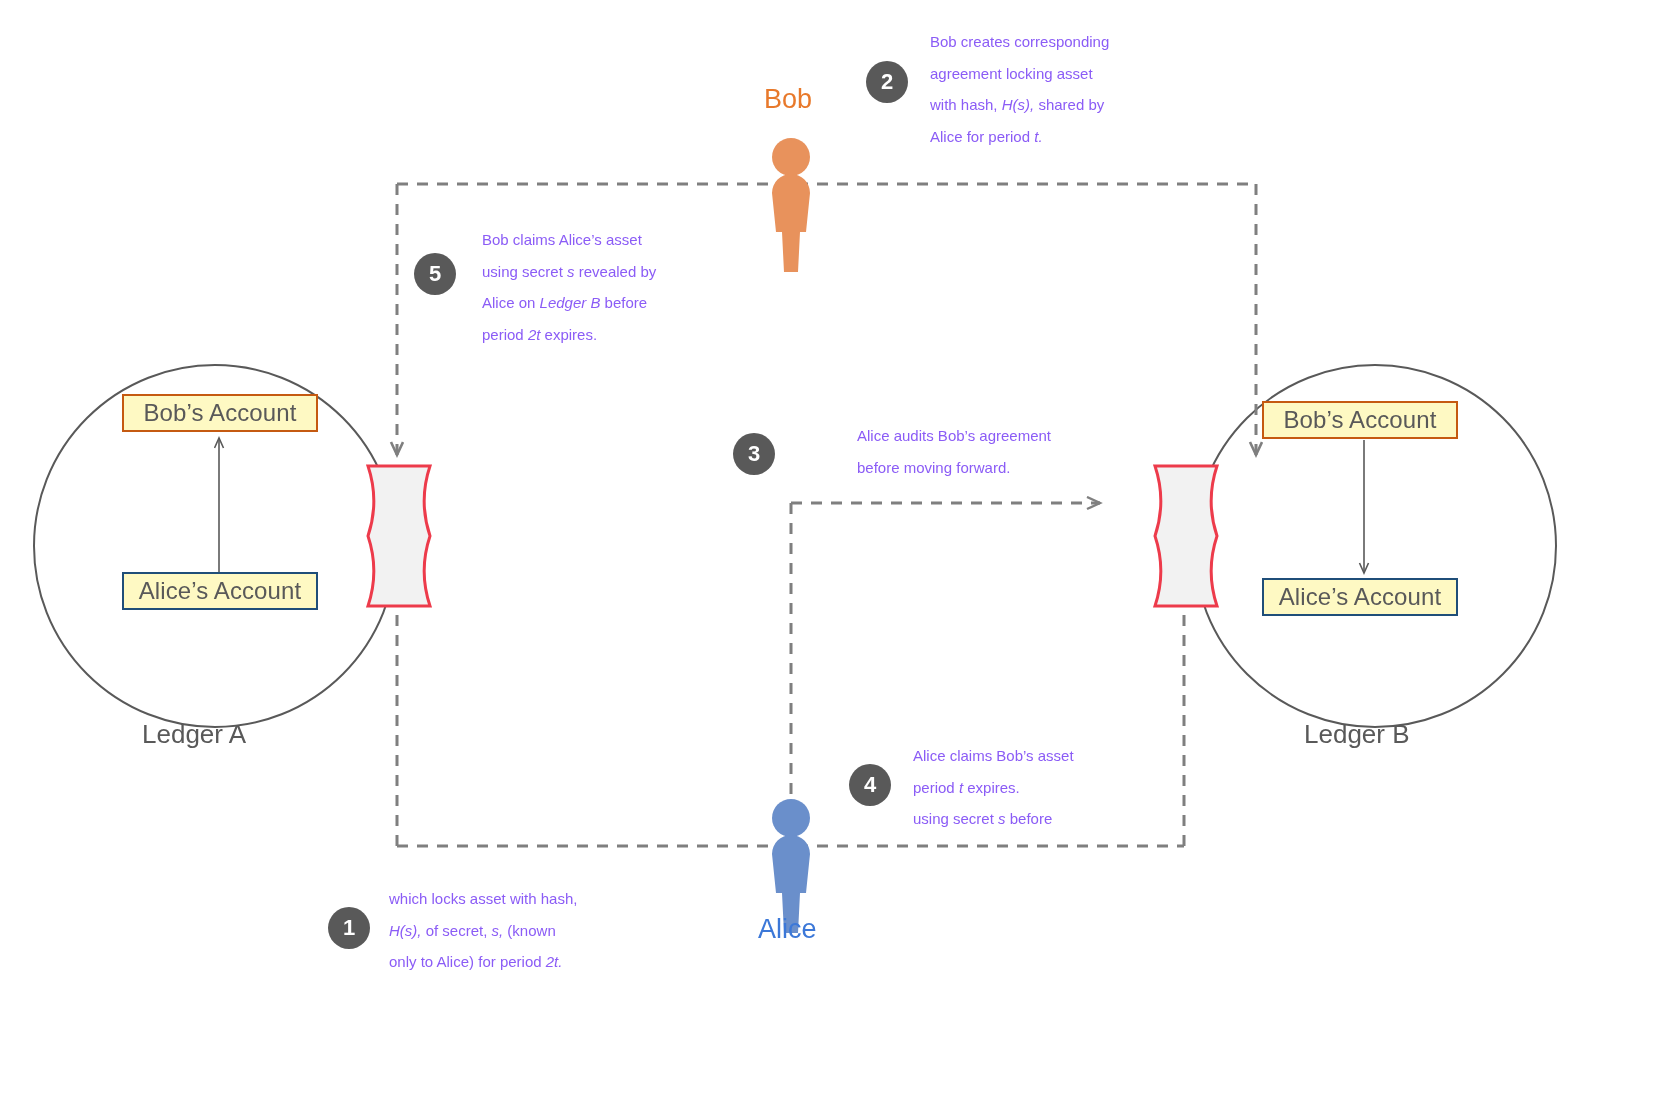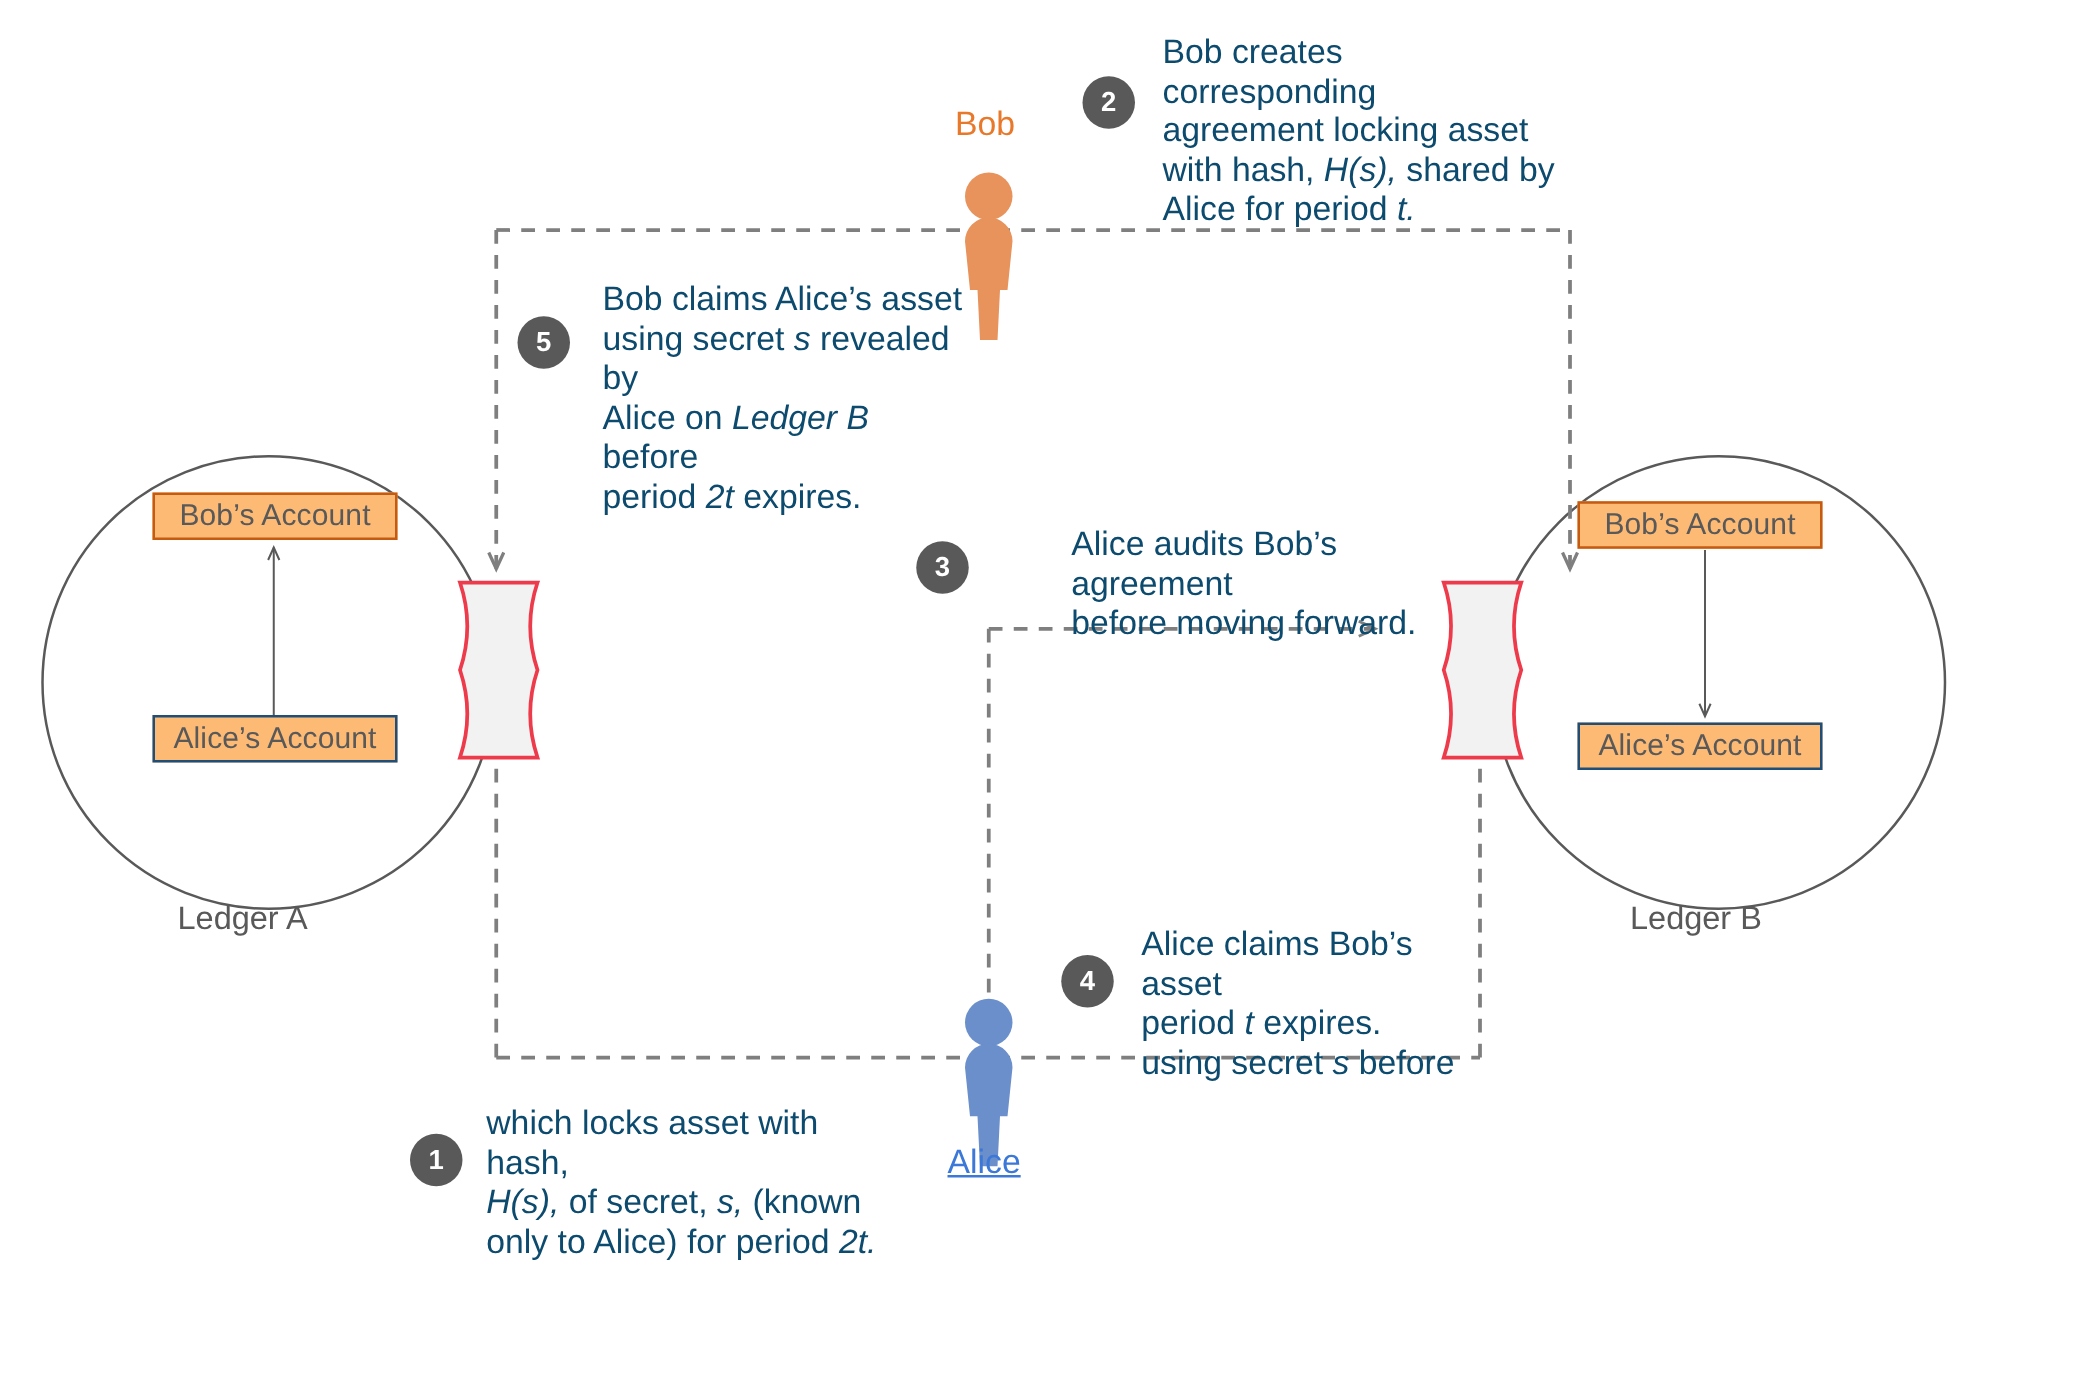--- a/index.html
+++ b/index.html
@@ -20,21 +20,21 @@
     left: 0;
     top: 0;
     width: 1666px;
     height: 1109px;
     pointer-events: none;
   }
 
   
   .acct-box {
     position: absolute;
-    background: #fdba74;
+    background: #fef9c3;
     box-sizing: border-box;
     display: flex;
     align-items: center;
     justify-content: center;
     font-size: 24px;
     color: #595959;
     letter-spacing: .1px;
     white-space: nowrap;
   }
   .acct-bob   { border: 2.5px solid #C55A11; }
@@ -69,23 +69,23 @@
     font-weight: bold;
     display: flex;
     align-items: center;
     justify-content: center;
     line-height: 1;
   }
 
   
   .note {
     position: absolute;
-    font-size: 27px;
+    font-size: 15px;
     line-height: 31.5px;
-    color: #0c4a6e;
+    color: #8b5cf6;
   }
   .note i { font-style: italic; }
 </style>
 </head>
 <body>
 
 <div id="canvas">
 
   <svg class="layer" viewBox="0 0 1666 1109">
     <defs>
@@ -168,21 +168,21 @@
   </div>
 
   <div class="acct-box acct-alice" style="left:1262px; top:578px; width:196px; height:38px;">
     <span>Alice’s Account</span>
   </div>
 
   <div class="ledger-label" style="left:1304px; top:719px;">Ledger B</div>
 
   <div class="person-label label-bob" style="left:764px; top:84px;">Bob</div>
 
-  <div class="person-label label-alice" style="left:758px; top:914px;text-decoration:underline;">Alice</div>
+  <div class="person-label label-alice" style="left:758px; top:914px;">Alice</div>
 
   <div class="badge" style="left:328px; top:907px;">1</div>
   <div class="badge" style="left:866px; top:61px;">2</div>
   <div class="badge" style="left:733px; top:433px;">3</div>
   <div class="badge" style="left:849px; top:764px;">4</div>
   <div class="badge" style="left:414px; top:253px;">5</div>
 
   <div class="note" style="left:389px; top:883px; width:330px;">
       <div><span>which locks asset with hash,</span></div>
       <div><i>H(s),</i><span> of secret, </span><i>s,</i><span> (known</span></div>

